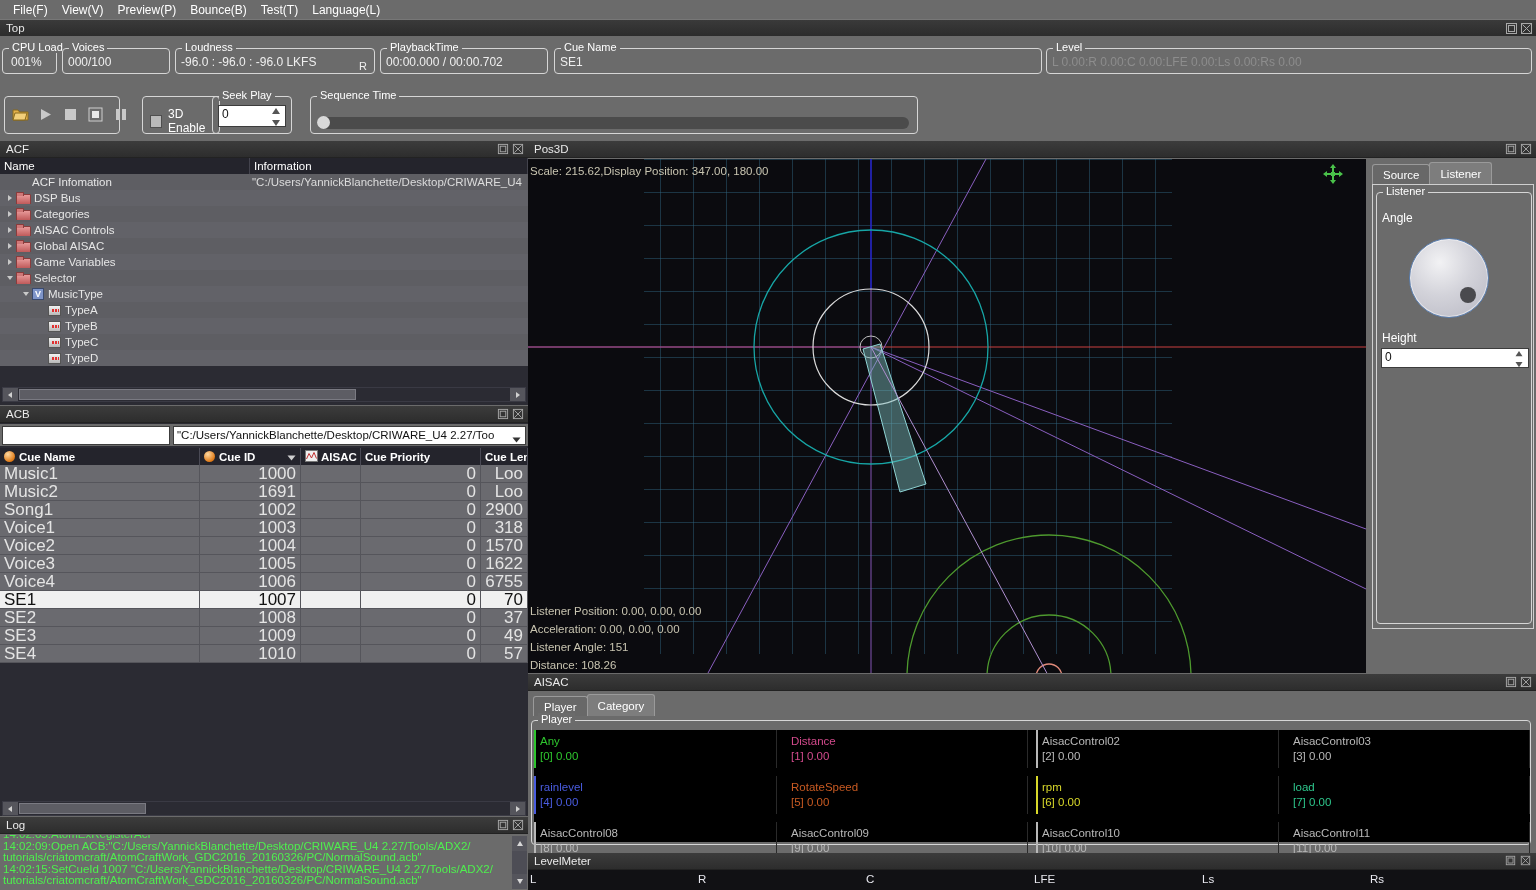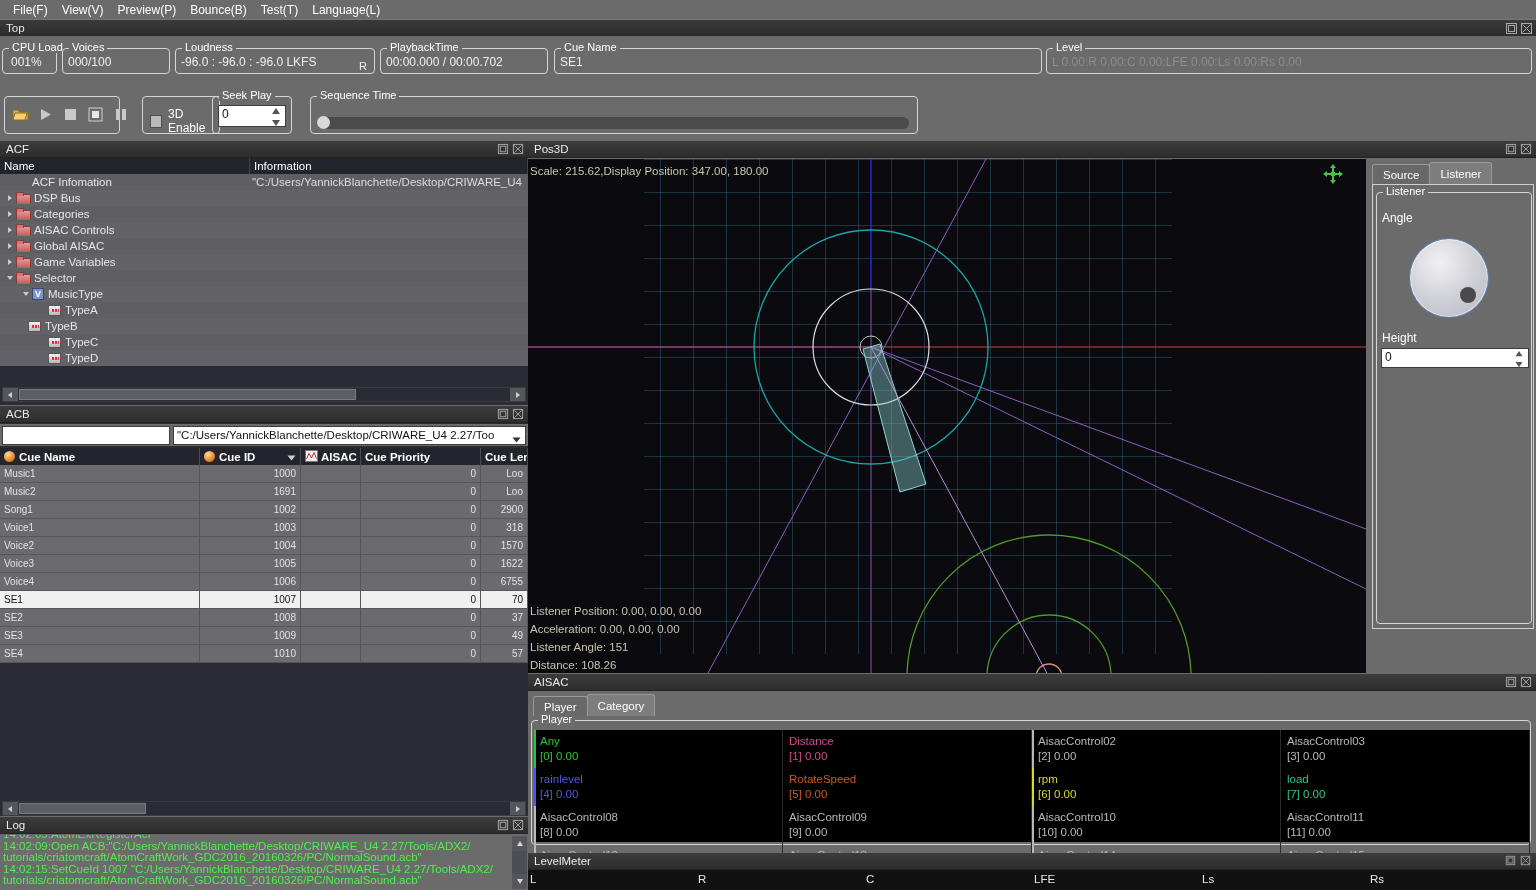--- a/index.html
+++ b/index.html
@@ -102,21 +102,21 @@
                 radial-gradient(circle at 8px 1.5px, #e03030 1.3px, transparent 1.4px);
   }
   .caret { width:0;height:0;border-left:4px solid #c9c9c9;border-top:3.5px solid transparent;border-bottom:3.5px solid transparent; }
   .caretd { width:0;height:0;border-top:4px solid #c9c9c9;border-left:3.5px solid transparent;border-right:3.5px solid transparent; }
 
   
   .tblhdr { display:flex; height:17px; background:#24242c; font-size:11.5px; font-weight:bold; color:#fff; }
   .tblhdr .th { border-right:1px solid #4a4a55; display:flex; align-items:center; padding:0 4px; overflow:hidden; white-space:nowrap; }
   .orb { width:11px;height:11px;border-radius:50%;margin-right:4px;flex:0 0 auto;
          background: radial-gradient(circle at 35% 30%, #ffd9a0, #e07b18 70%, #9c4e05); }
-  .tblrow { display:flex; height:18px; font-size:10px; color:#e4e4e4; background:#6a6a6f; border-bottom:1px solid #55555b; }
+  .tblrow { display:flex; height:18px; font-size:17px; color:#e4e4e4; background:#6a6a6f; border-bottom:1px solid #55555b; }
   .tblrow.sel { background:#f0f0f0; color:#111; }
   .tblrow .td { border-right:1px solid #55555b; padding:0 4px; display:flex; align-items:center; overflow:hidden; white-space:nowrap; }
   .tblrow .td.r { justify-content:flex-end; }
 
   
   .view3d { position:absolute; background:#0b0b0f; overflow:hidden; }
   .info3d { position:absolute; font-size:11.5px; color:#c8c4b0; white-space:nowrap; }
 
   
   .tabstrip { display:flex; align-items:flex-end; height:22px; }
@@ -386,21 +386,21 @@
         </div>
         <div class="trow">
           <div style="width: 250px; display: flex; align-items: center; padding-left: 36px; overflow: hidden; white-space: nowrap;">
             <span class="tw"></span>
             <span class="cardicon"></span>
             <span>TypeA</span>
           </div>
           <div style="flex: 1 1 0%; padding-left: 2px; overflow: hidden; white-space: nowrap; color: rgb(220, 220, 220);"></div>
         </div>
         <div class="trow">
-          <div style="width: 250px; display: flex; align-items: center; padding-left: 16px; overflow: hidden; white-space: nowrap;">
+          <div style="width: 250px; display: flex; align-items: center; padding-left: 36px; overflow: hidden; white-space: nowrap;">
             <span class="tw"></span>
             <span class="cardicon"></span>
             <span>TypeB</span>
           </div>
           <div style="flex: 1 1 0%; padding-left: 2px; overflow: hidden; white-space: nowrap; color: rgb(220, 220, 220);"></div>
         </div>
         <div class="trow">
           <div style="width: 250px; display: flex; align-items: center; padding-left: 36px; overflow: hidden; white-space: nowrap;">
             <span class="tw"></span>
             <span class="cardicon"></span>
@@ -753,21 +753,21 @@
       </span>
     </div>
 
     <div class="tabstrip" style="position:absolute; left:5px; top:20px;">
       <div class="tab">Player</div>
       <div class="tab active">Category</div>
     </div>
 
     <div class="grp" style="left:3px; top:46px; width:1000px; height:125px;">
       <span class="lbl" style="background:#6b6b6b;">Player</span>
-      <div id="aisac-grid" class="aisacgrid" style="left: 2px; top: 9px; width: 996px; height: 112px; grid-template-columns: repeat(4, 1fr); grid-template-rows: repeat(4, 1fr); gap: 0px; background: rgb(0, 0, 0);">
+      <div id="aisac-grid" class="aisacgrid" style="left: 2px; top: 9px; width: 996px; height: 112px; grid-template-columns: repeat(4, 1fr); grid-template-rows: repeat(4, 1fr); gap: 8px; background: rgb(0, 0, 0);">
           <div class="acell">
             <span class="aleft" style="background: rgb(46, 198, 46);"></span>
             <div class="nm" style="color: rgb(46, 198, 46);">Any</div>
             <div class="vl" style="color: rgb(46, 198, 46);">[0] 0.00</div>
           </div>
           <div class="acell">
             <div class="nm" style="color: rgb(210, 74, 140);">Distance</div>
             <div class="vl" style="color: rgb(210, 74, 140);">[1] 0.00</div>
           </div>
           <div class="acell">

